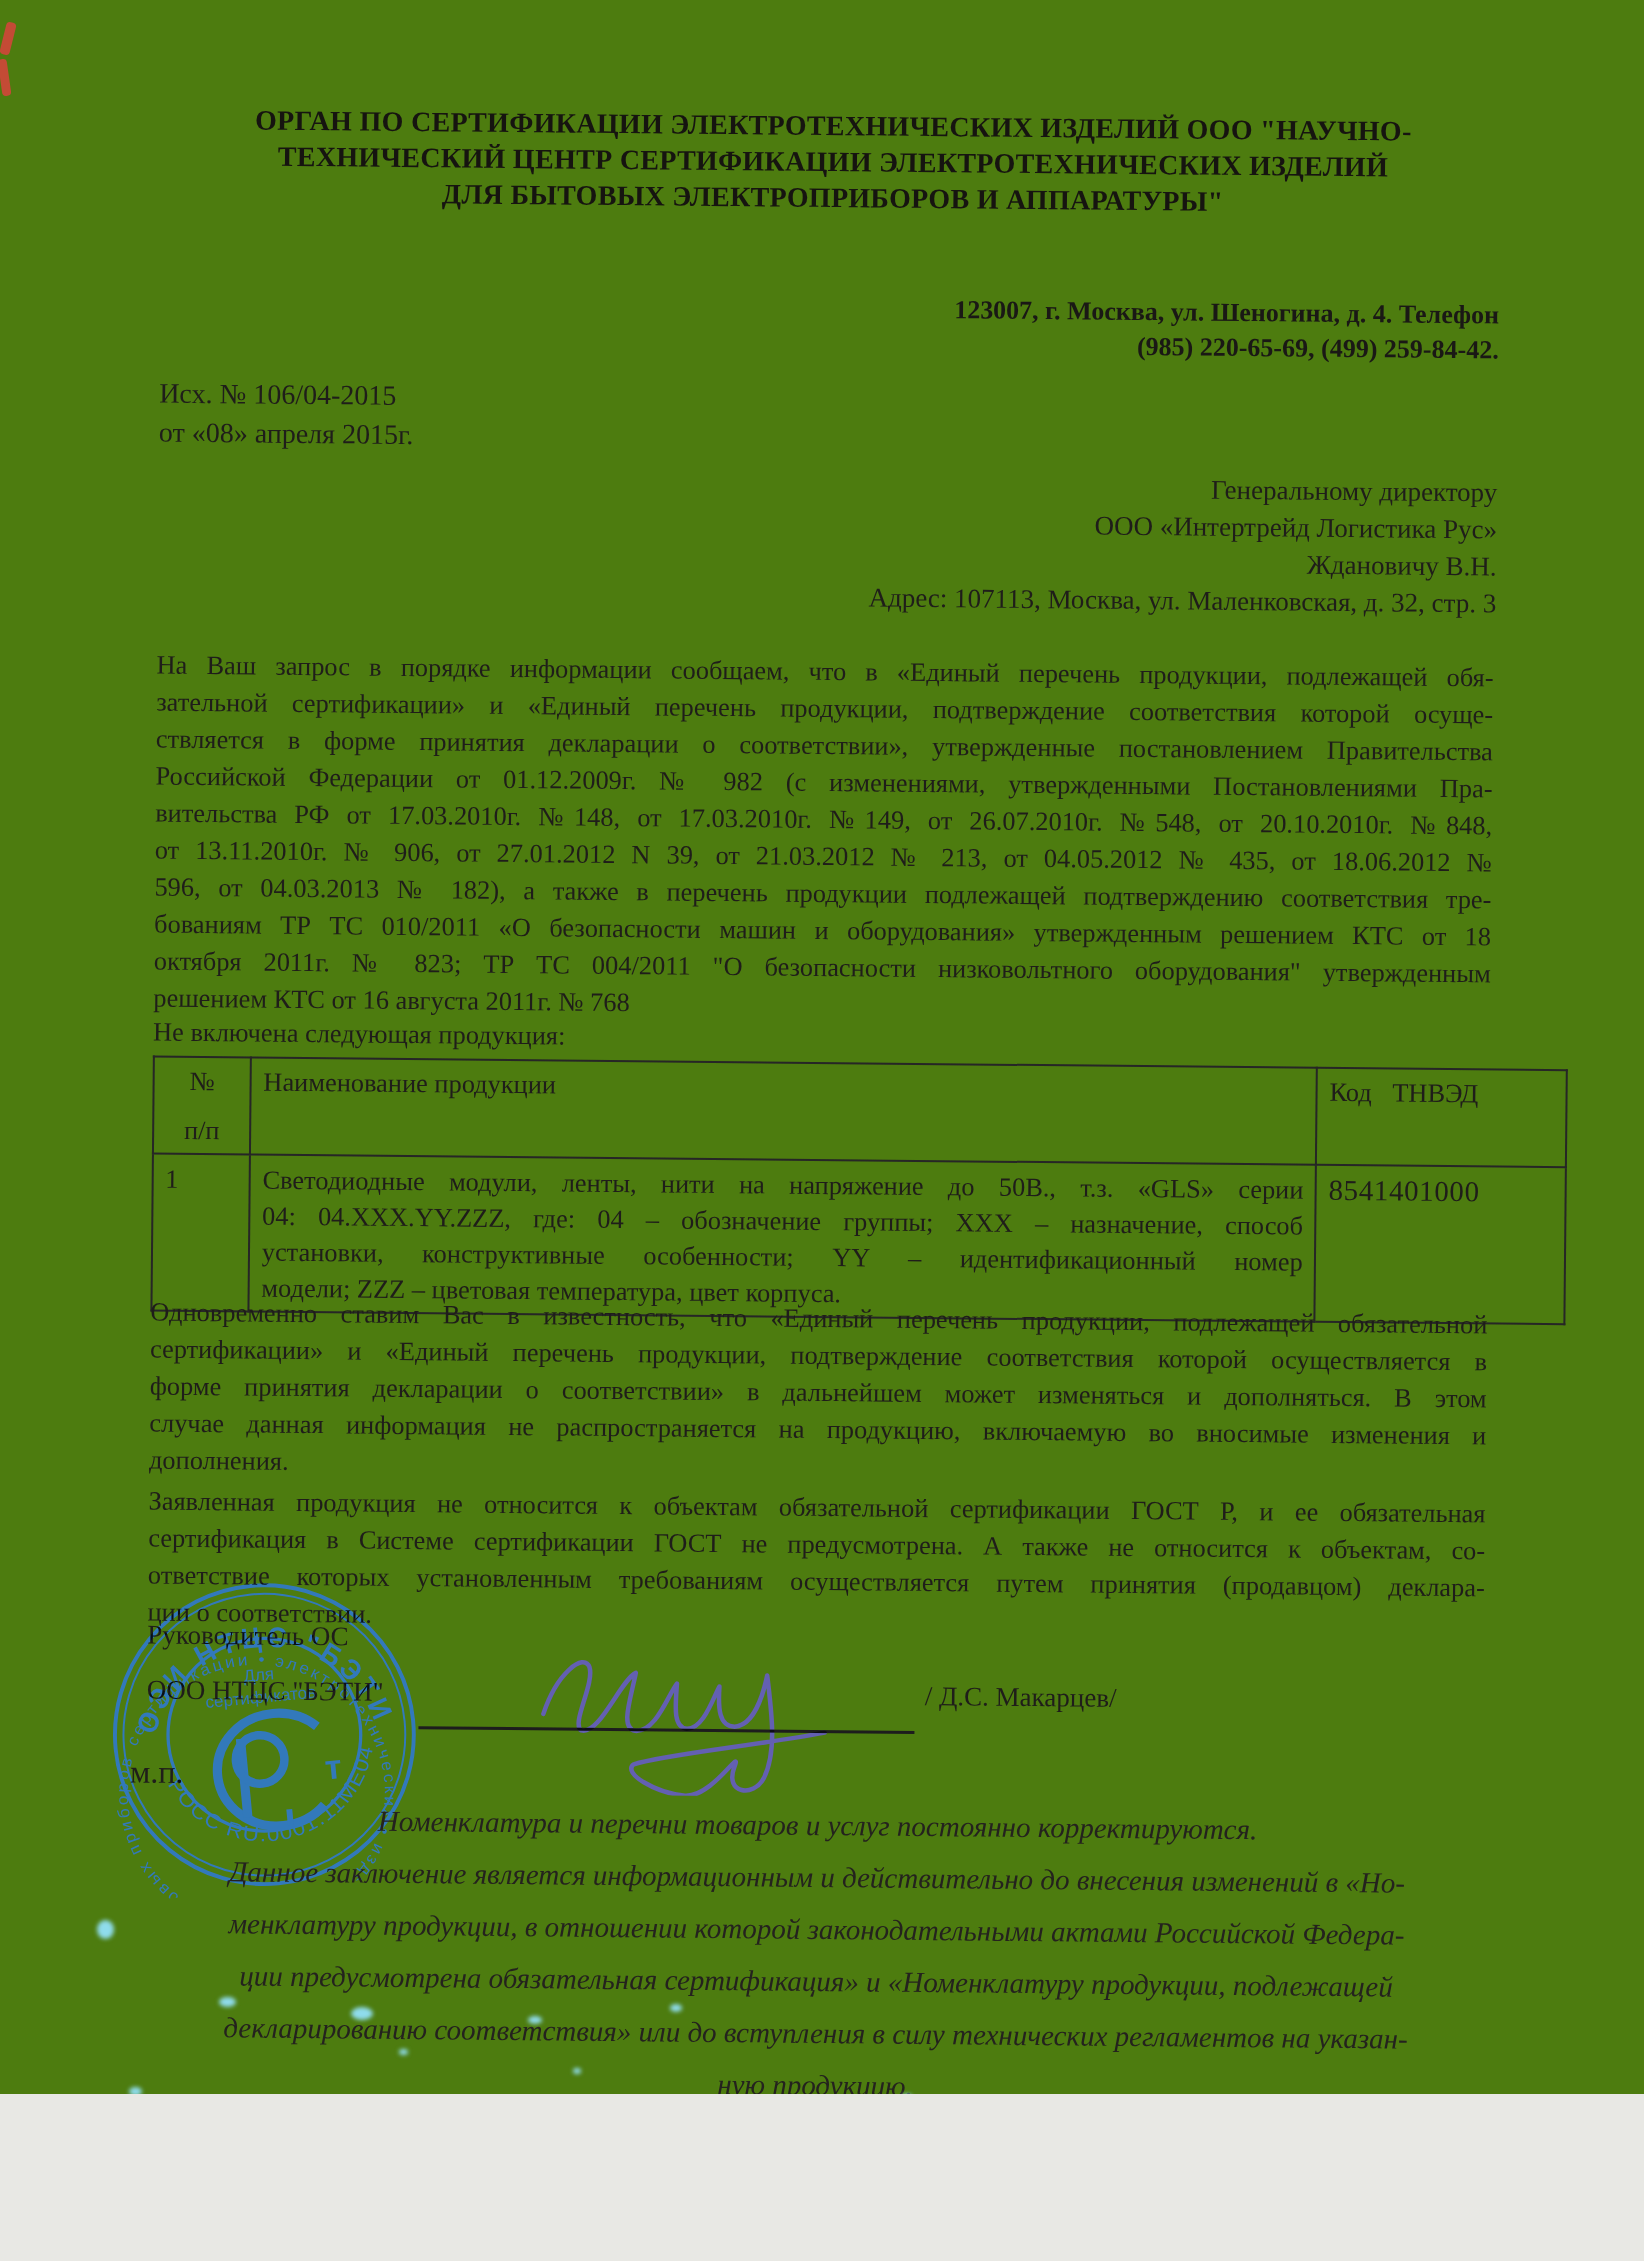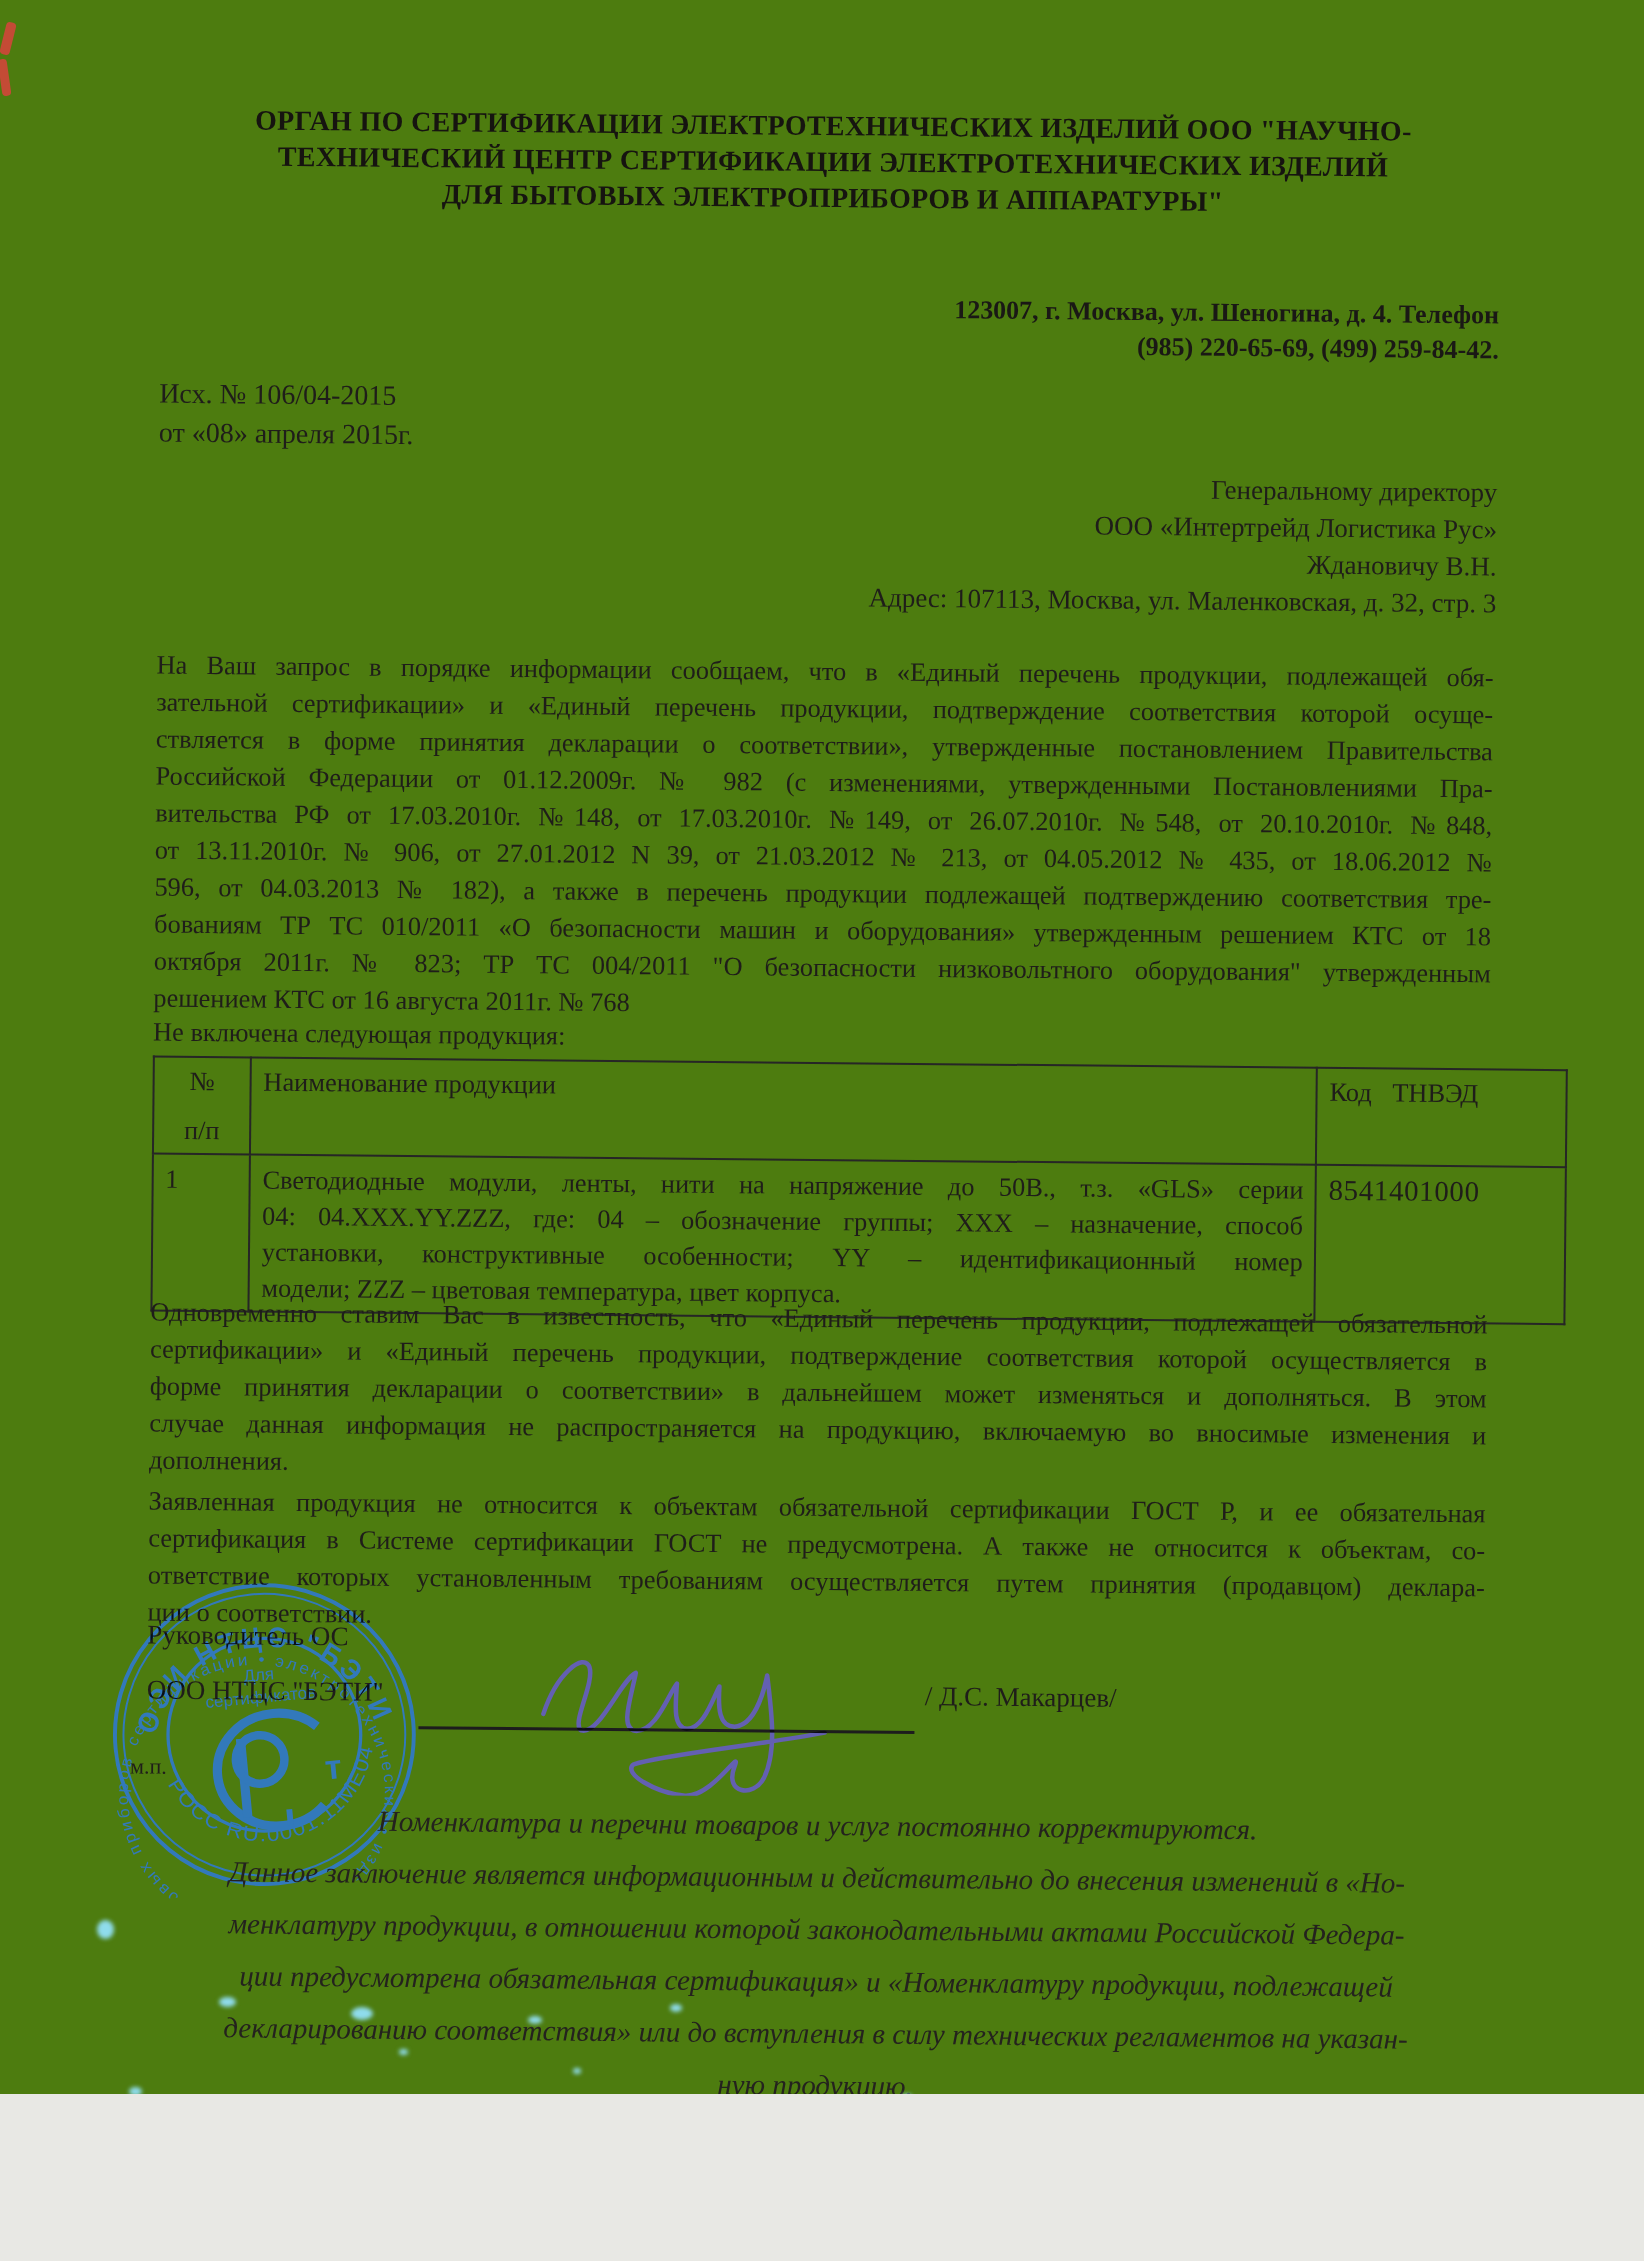--- a/index.html
+++ b/index.html
@@ -49,21 +49,21 @@
   th.name-h{width:1041px;}
   th.code-h{width:224px;padding-left:17px;word-spacing:14px;}
   td.num-c{text-align:center;}
   td.code-c{vertical-align:middle;font-size:29px;padding-left:17px;letter-spacing:0.6px;}
   .p2{top:1300px;}
   .p3{top:1489px;}
   .sign-role{left:153px;top:1626px;font-size:27px;}
   .sign-org{left:153px;top:1681px;font-size:27px;}
   .sign-line{left:425px;top:1730px;width:496px;height:2.6px;background:#1d1d1d;}
   .sign-name{left:931px;top:1680px;font-size:27px;}
-  .mp{left:137px;top:1760px;font-size:22px;}
+  .mp{left:137px;top:1760px;font-size:32px;}
   .stamp{left:117px;top:1586px;width:308px;height:308px;mix-blend-mode:multiply;opacity:.9;transform:rotate(-6deg);}
   .signature{left:527px;top:1636px;width:374px;height:161px;mix-blend-mode:multiply;opacity:.92;}
   .footer{
     left:97px;top:1799px;width:1456px;
     font-size:29px;line-height:52px;font-style:italic;
     color:#24221e;
   }
   .footer > div{text-align:center;}
   
   .red-mark{position:absolute;background:#e23e3e;opacity:.8;border-radius:3.9px;}

